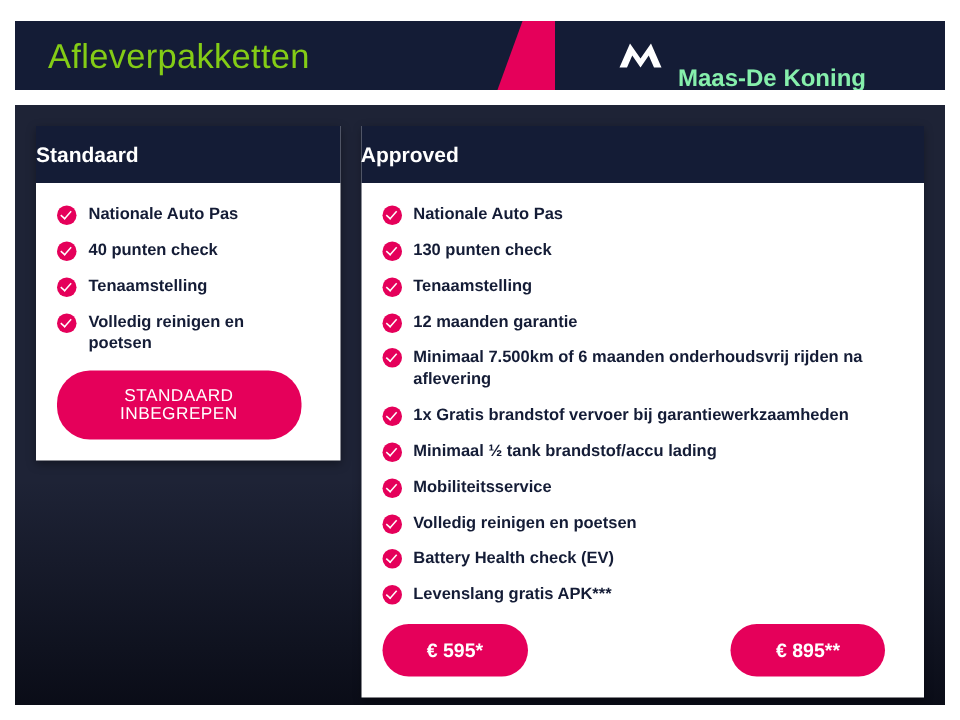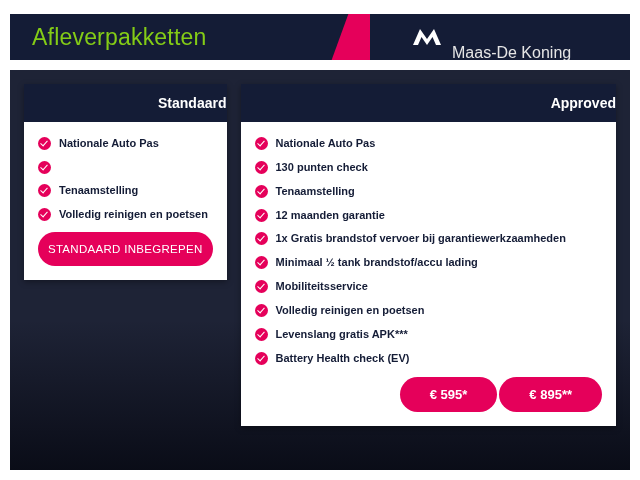--- a/index.html
+++ b/index.html
@@ -59,23 +59,23 @@
     align-items: center;
     z-index: 2;
   }
   .brand-mark {
     margin-left: 42px;
     margin-right: 10px;
     display: flex;
     align-items: center;
   }
   .brand-name {
-    color: #e5e5e5;
+    color: #86efac;
     font-size: 16px;
-    font-weight: normal;
+    font-weight: bold;
     margin-top: 32px;
   }
   
   .body-area {
     position: relative;
     margin-top: 10px;
     height: 400px;
     background: #1e2336;
     overflow: hidden;
   }
@@ -105,27 +105,27 @@
   .card {
     background: #ffffff;
     box-shadow: 0 2px 6px rgba(0,0,0,0.35);
   }
   .card.standaard { width: 206px; }
   .card.approved { width: 382px; }
 
   .card-head {
     background: #141c36;
     color: #ffffff;
-    text-align: right;
+    text-align: left;
     font-size: 14px;
     font-weight: bold;
     padding: 11px 0;
   }
   .card-body {
-    padding: 14px 14px 14px 14px;
+    padding: 14px 26px 14px 14px;
   }
   ul.feature-list {
     list-style: none;
     margin: 0;
     padding: 0;
   }
   ul.feature-list li {
     display: flex;
     align-items: flex-start;
     margin-bottom: 9px;
@@ -168,22 +168,22 @@
     font-size: 11.5px;
     font-weight: normal;
     letter-spacing: 0.3px;
     padding: 11px 6px;
     border-radius: 22px;
     margin-top: 10px;
     cursor: pointer;
   }
   .price-row {
     display: flex;
-    justify-content: flex-end;
-    gap: 2px;
+    justify-content: space-between;
+    gap: 14px;
     margin-top: 12px;
   }
   .price-pill {
     background: #e5005a;
     color: #ffffff;
     border: none;
     font-size: 13px;
     font-weight: bold;
     padding: 10px 30px;
     border-radius: 22px;
@@ -216,20 +216,21 @@
       <div class="card standaard">
         <div class="card-head">Standaard</div>
         <div class="card-body">
           <ul class="feature-list">
             <li>
               <span class="check"></span>
               <span class="feature-text">Nationale Auto Pas</span>
             </li>
             <li>
               <span class="check"></span>
+              <span class="feature-text">40 punten check</span>
             </li>
             <li>
               <span class="check"></span>
               <span class="feature-text">Tenaamstelling</span>
             </li>
             <li>
               <span class="check"></span>
               <span class="feature-text">Volledig reinigen en poetsen</span>
             </li>
           </ul>
@@ -252,41 +253,45 @@
             <li>
               <span class="check"></span>
               <span class="feature-text">Tenaamstelling</span>
             </li>
             <li>
               <span class="check"></span>
               <span class="feature-text">12 maanden garantie</span>
             </li>
             <li>
               <span class="check"></span>
+              <span class="feature-text">Minimaal 7.500km of 6 maanden onderhoudsvrij rijden na aflevering</span>
+            </li>
+            <li>
+              <span class="check"></span>
               <span class="feature-text">1x Gratis brandstof vervoer bij garantiewerkzaamheden</span>
             </li>
             <li>
               <span class="check"></span>
               <span class="feature-text">Minimaal ½ tank brandstof/accu lading</span>
             </li>
             <li>
               <span class="check"></span>
               <span class="feature-text">Mobiliteitsservice</span>
             </li>
             <li>
               <span class="check"></span>
               <span class="feature-text">Volledig reinigen en poetsen</span>
             </li>
             <li>
               <span class="check"></span>
+              <span class="feature-text">Battery Health check (EV)</span>
+            </li>
+            <li>
+              <span class="check"></span>
               <span class="feature-text">Levenslang gratis APK***</span>
-            </li>
-            <li>
-              <span class="check"></span>
-              <span class="feature-text">Battery Health check (EV)</span>
             </li>
           </ul>
           <div class="price-row">
             <button class="price-pill">€ 595*</button>
             <button class="price-pill">€ 895**</button>
           </div>
         </div>
       </div>
 
     </div>

